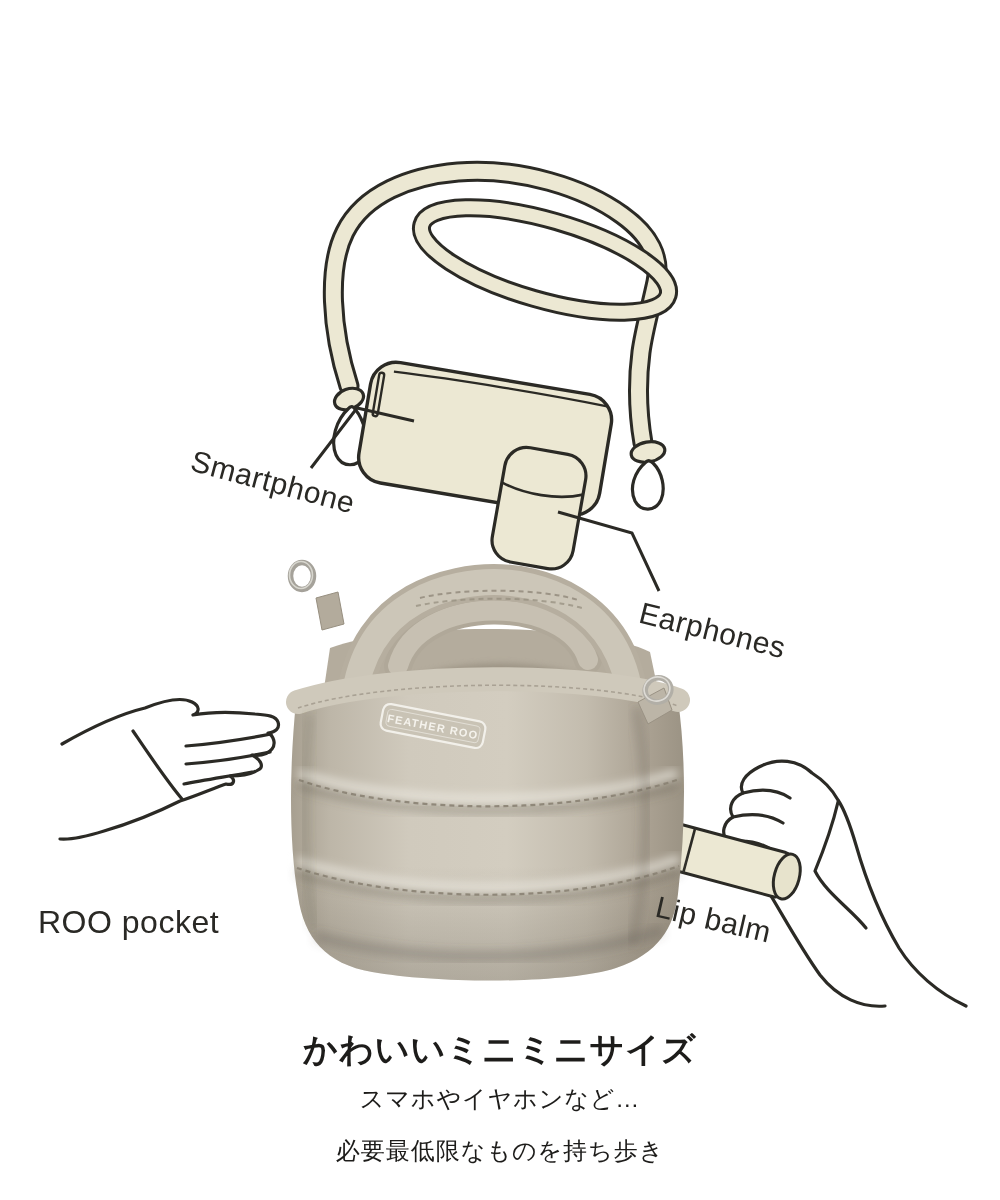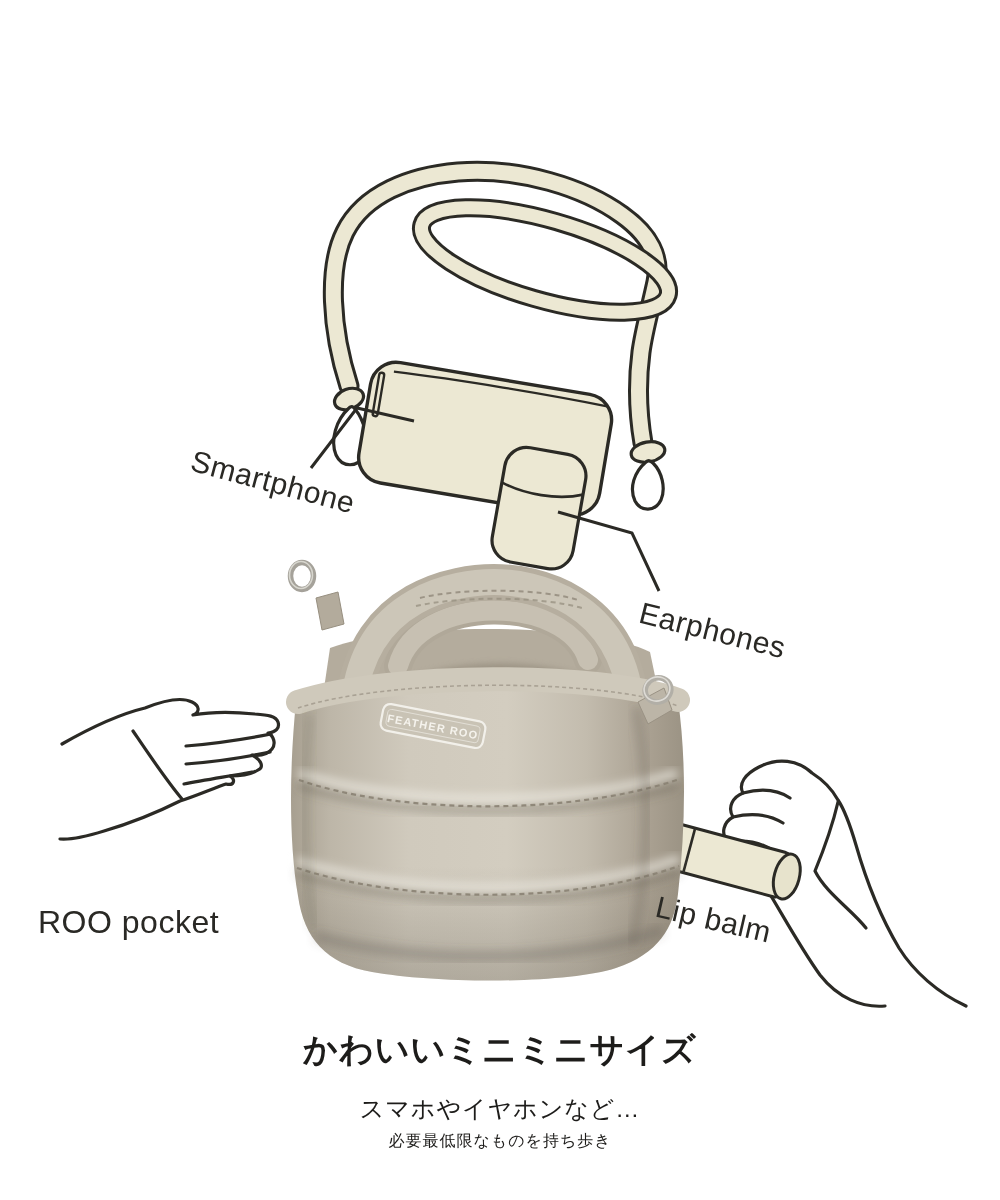--- a/index.html
+++ b/index.html
@@ -14,22 +14,22 @@
   }
   .rot15{transform:rotate(15deg);}
   .rot14{transform:rotate(14deg);}
   .rot13{transform:rotate(13deg);}
   .label-smartphone{left:196px;top:444px;}
   .label-earphones{left:644px;top:596px;}
   .label-roo{left:38px;top:904px;font-size:32px;}
   .label-lipbalm{left:660px;top:890px;}
   .caption{position:absolute;left:0;right:0;top:1027px;text-align:center;color:#1d1c1a;}
   .caption-title{font-size:34px;font-weight:bold;letter-spacing:1px;}
-  .caption-sub{font-size:24px;margin-top:20px;letter-spacing:1px;}
-  .caption-sub2{font-size:16px;margin-top:6px;letter-spacing:1px;}
+  .caption-sub{font-size:24px;margin-top:10px;letter-spacing:1px;}
+  .caption-sub2{font-size:24px;margin-top:20px;letter-spacing:1px;}
 </style>
 </head>
 <body>
 
 <div class="stage">
 
   <svg class="artwork" width="1000" height="1200" viewBox="0 0 1000 1200">
     <defs>
       <linearGradient id="gBody" x1="0" y1="0" x2="1" y2="0">
         <stop offset="0" stop-color="#a79f90"></stop>

